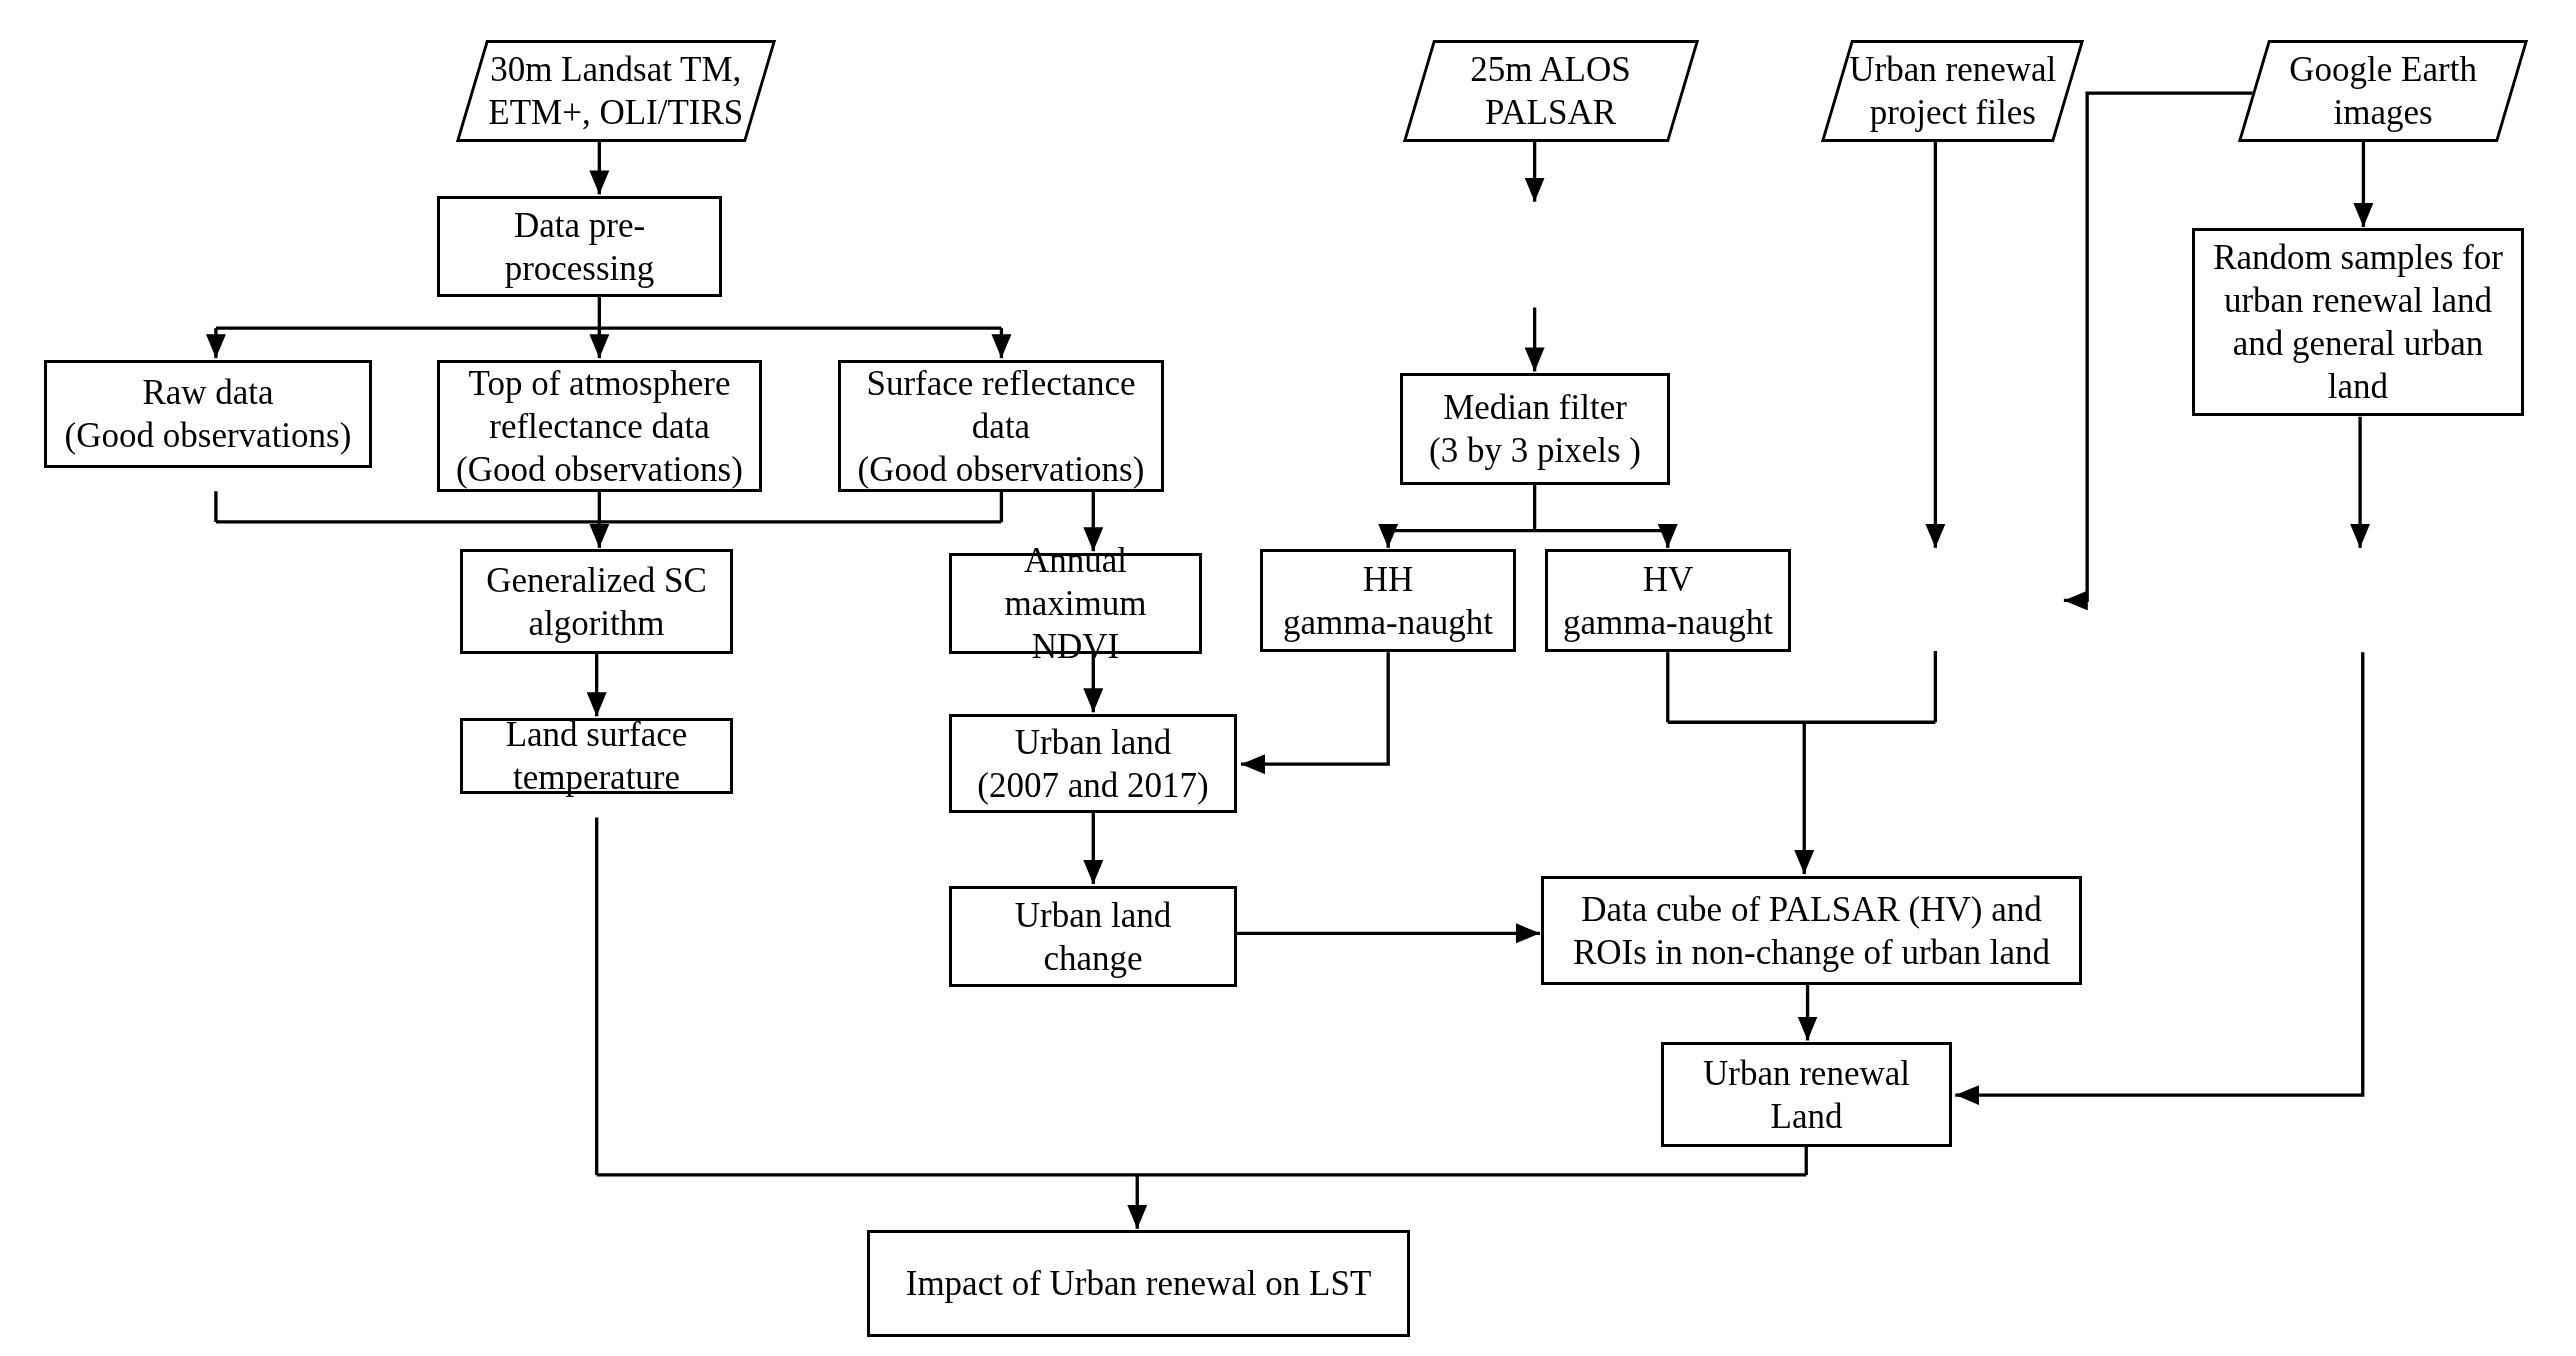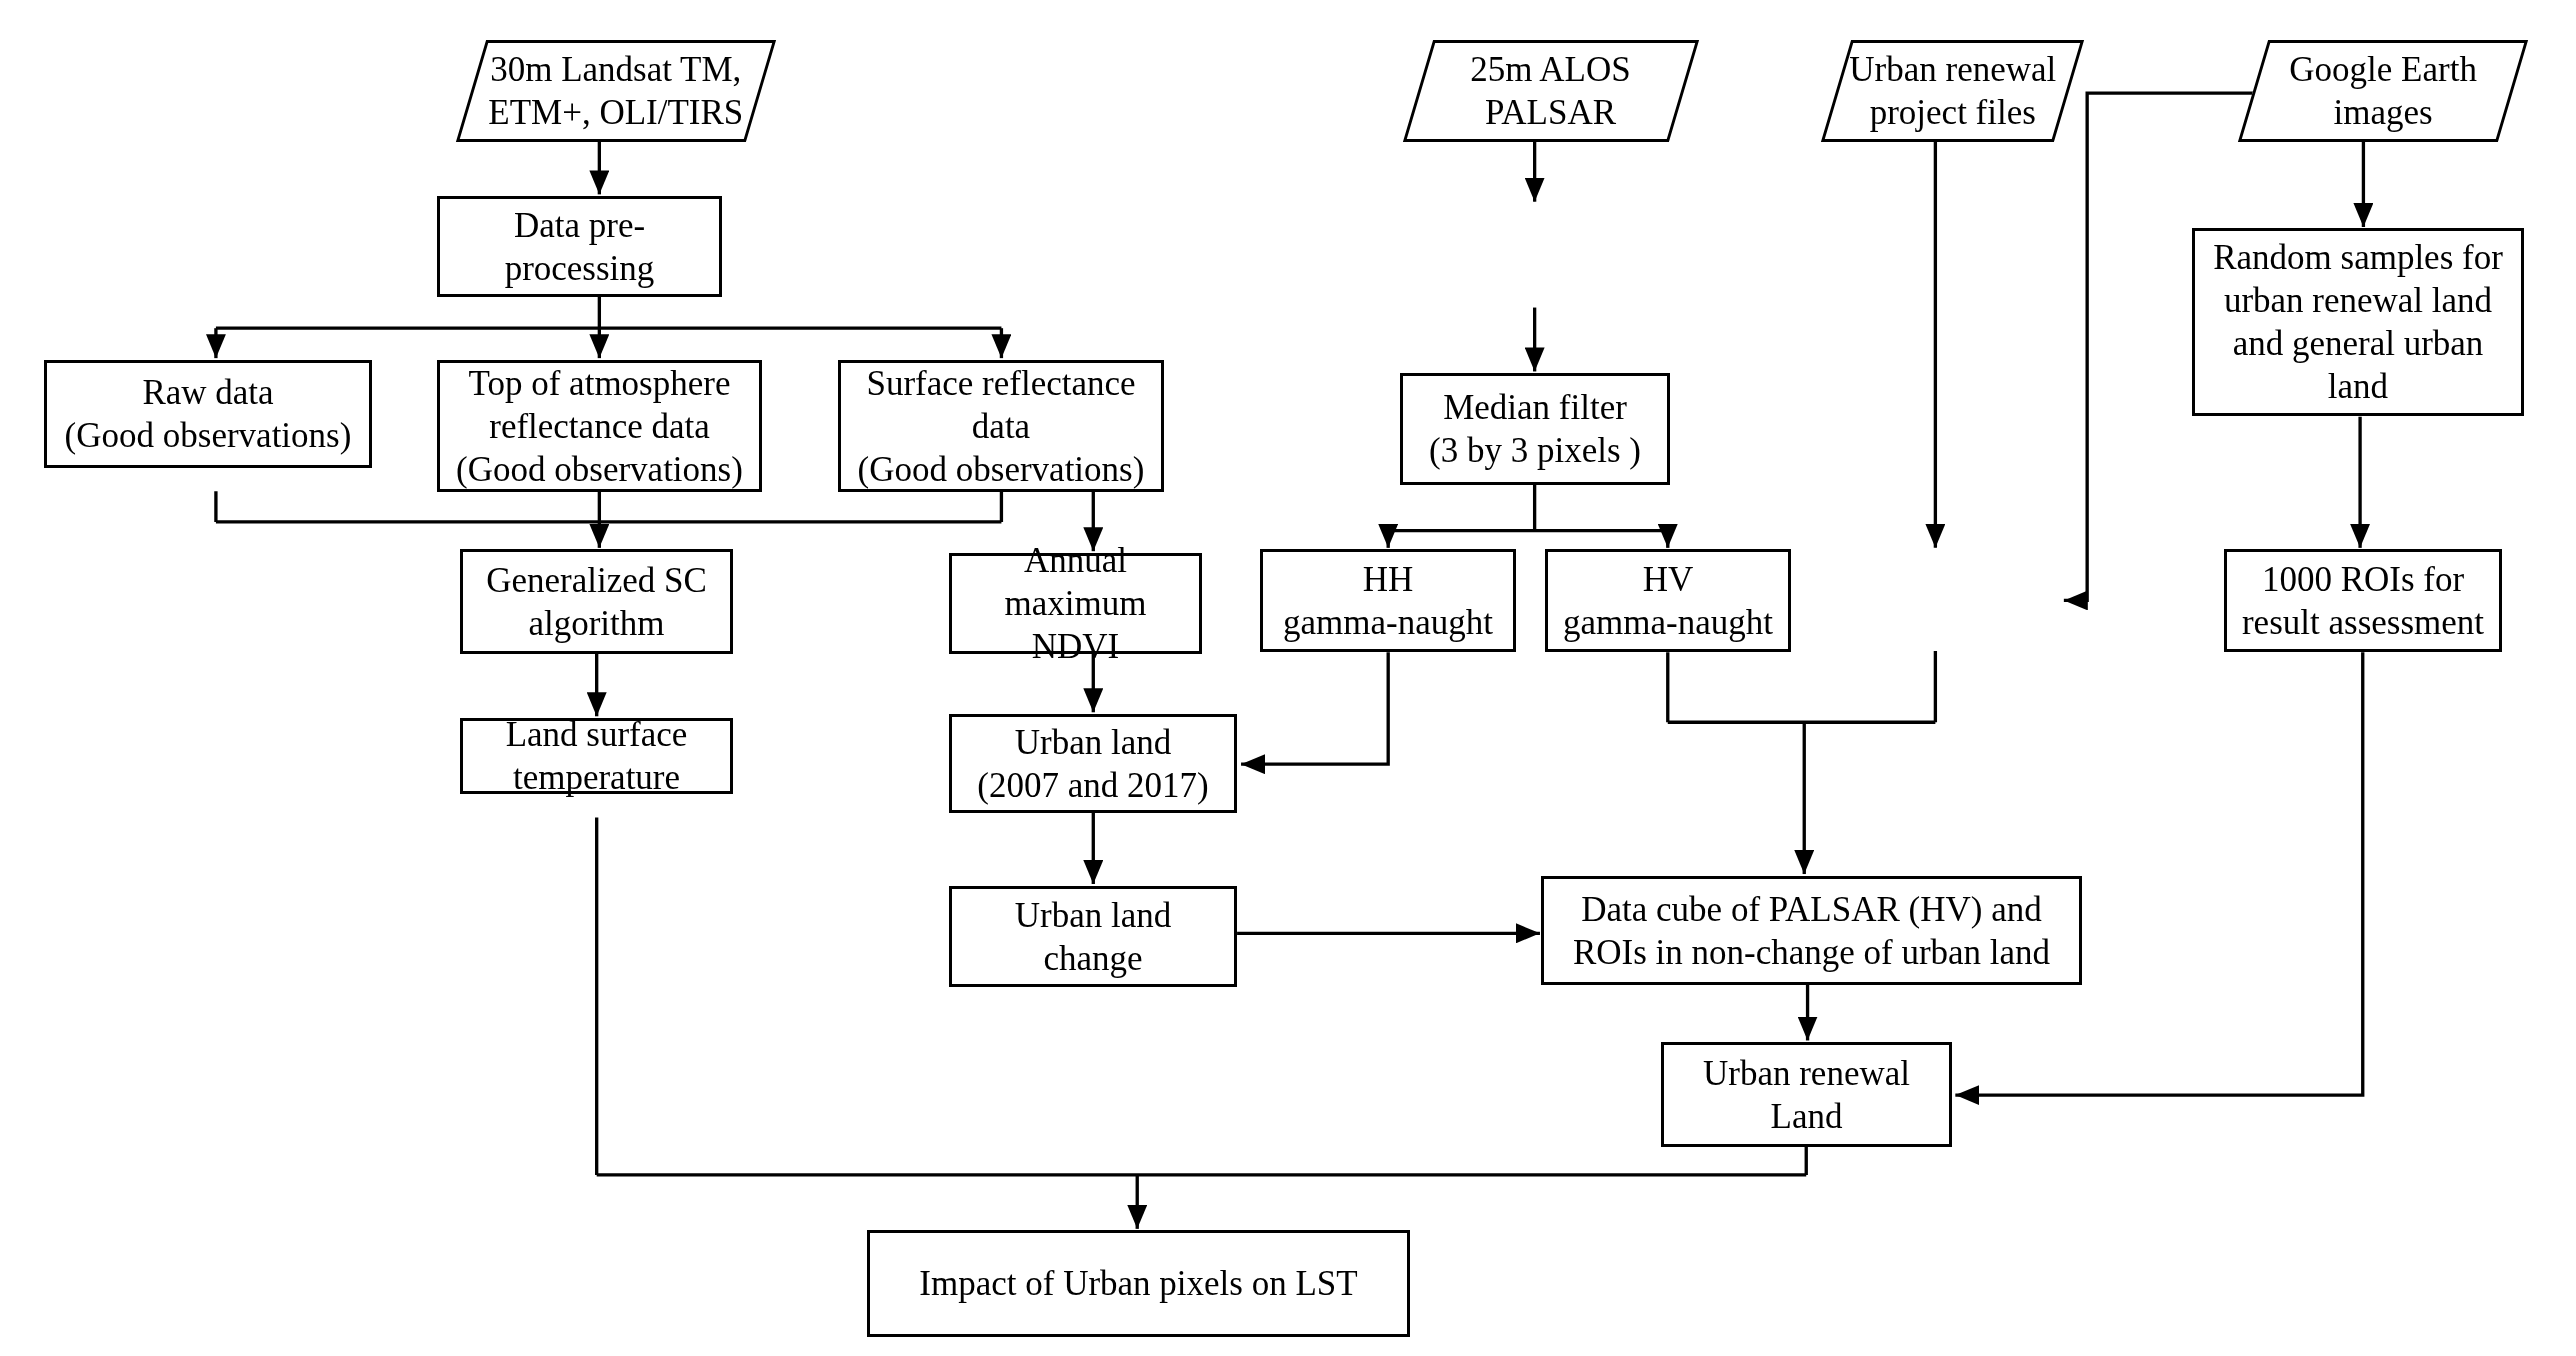--- a/index.html
+++ b/index.html
@@ -119,30 +119,26 @@
   <div class="node para" style="left:2253px;top:40px;width:260px;height:102px">
     <span class="lbl">Google Earth
 images</span>
   </div>
   <div class="node" style="left:2192px;top:228px;width:332px;height:188px">
     <span class="lbl">Random samples for
 urban renewal land
 and general urban
 land</span>
   </div>
-  <div class="node" style="left:2224px;top:549px;width:278px;height:103px">
-    <span class="lbl">1000 ROIs for
-result assessment</span>
-  </div>
   <div class="node" style="left:1541px;top:876px;width:541px;height:109px">
     <span class="lbl">Data cube of PALSAR (HV) and
 ROIs in non-change of urban land</span>
   </div>
   <div class="node" style="left:1661px;top:1042px;width:291px;height:105px">
     <span class="lbl">Urban renewal
 Land</span>
   </div>
   <div class="node" style="left:867px;top:1230px;width:543px;height:107px">
-    <span class="lbl">Impact of Urban pixels on LST</span>
+    <span class="lbl">Impact of Urban renewal on LST</span>
   </div>
 
 </div>
 
 
 </body></html>

